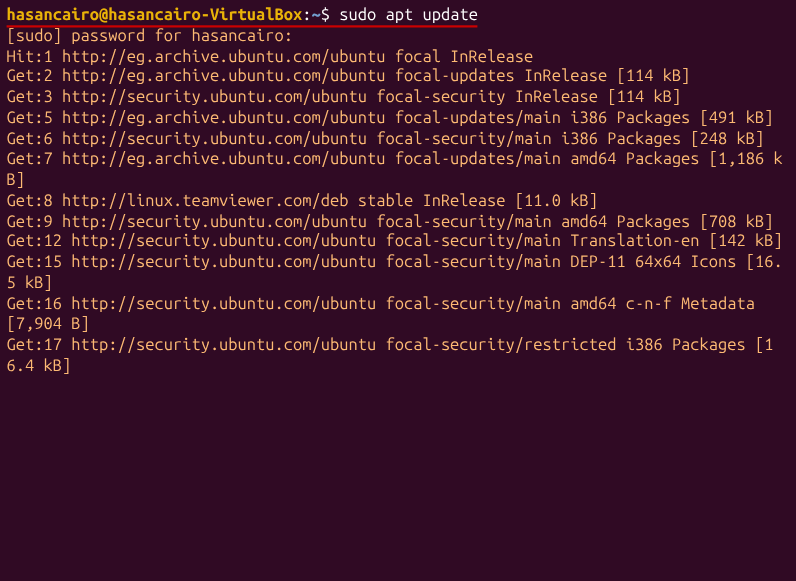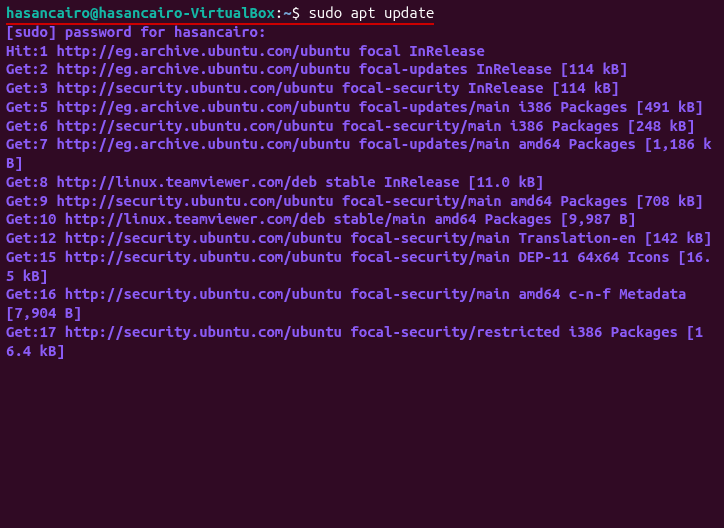--- a/index.html
+++ b/index.html
@@ -13,40 +13,39 @@
       font-size: 15px;
       line-height: 1.25;
       color: #ffffff;
       padding: 4px 6px;
       width: 724px;
       height: 528px;
       overflow: hidden;
       word-break: break-all;
     }
     .prompt-user {
-      color: #14b8a6;
+      color: #eab308;
       font-weight: bold;
     }
     .prompt-colon {
       color: #ffffff;
     }
     .prompt-path {
       color: #729fcf;
       font-weight: bold;
     }
     .prompt-dollar {
       color: #ffffff;
     }
     .command {
       color: #ffffff;
     }
     .output-line {
-      color: #8b5cf6;
+      color: #fdba74;
       white-space: pre-wrap;
-      font-weight: bold;
     }
     .underline {
       display: inline-block;
       position: relative;
     }
     .underline::after {
       content: '';
       position: absolute;
       left: 0;
       right: 0;
@@ -66,18 +65,17 @@
   </div>
   <div class="output-line">[sudo] password for hasancairo:</div>
   <div class="output-line">Hit:1 http://eg.archive.ubuntu.com/ubuntu focal InRelease</div>
   <div class="output-line">Get:2 http://eg.archive.ubuntu.com/ubuntu focal-updates InRelease [114 kB]</div>
   <div class="output-line">Get:3 http://security.ubuntu.com/ubuntu focal-security InRelease [114 kB]</div>
   <div class="output-line">Get:5 http://eg.archive.ubuntu.com/ubuntu focal-updates/main i386 Packages [491 kB]</div>
   <div class="output-line">Get:6 http://security.ubuntu.com/ubuntu focal-security/main i386 Packages [248 kB]</div>
   <div class="output-line">Get:7 http://eg.archive.ubuntu.com/ubuntu focal-updates/main amd64 Packages [1,186 kB]</div>
   <div class="output-line">Get:8 http://linux.teamviewer.com/deb stable InRelease [11.0 kB]</div>
   <div class="output-line">Get:9 http://security.ubuntu.com/ubuntu focal-security/main amd64 Packages [708 kB]</div>
-  <div class="output-line">Get:10 http://linux.teamviewer.com/deb stable/main amd64 Packages [9,987 B]</div>
   <div class="output-line">Get:12 http://security.ubuntu.com/ubuntu focal-security/main Translation-en [142 kB]</div>
   <div class="output-line">Get:15 http://security.ubuntu.com/ubuntu focal-security/main DEP-11 64x64 Icons [16.5 kB]</div>
   <div class="output-line">Get:16 http://security.ubuntu.com/ubuntu focal-security/main amd64 c-n-f Metadata [7,904 B]</div>
   <div class="output-line">Get:17 http://security.ubuntu.com/ubuntu focal-security/restricted i386 Packages [16.4 kB]</div>
 </div>
 
 </body></html>

